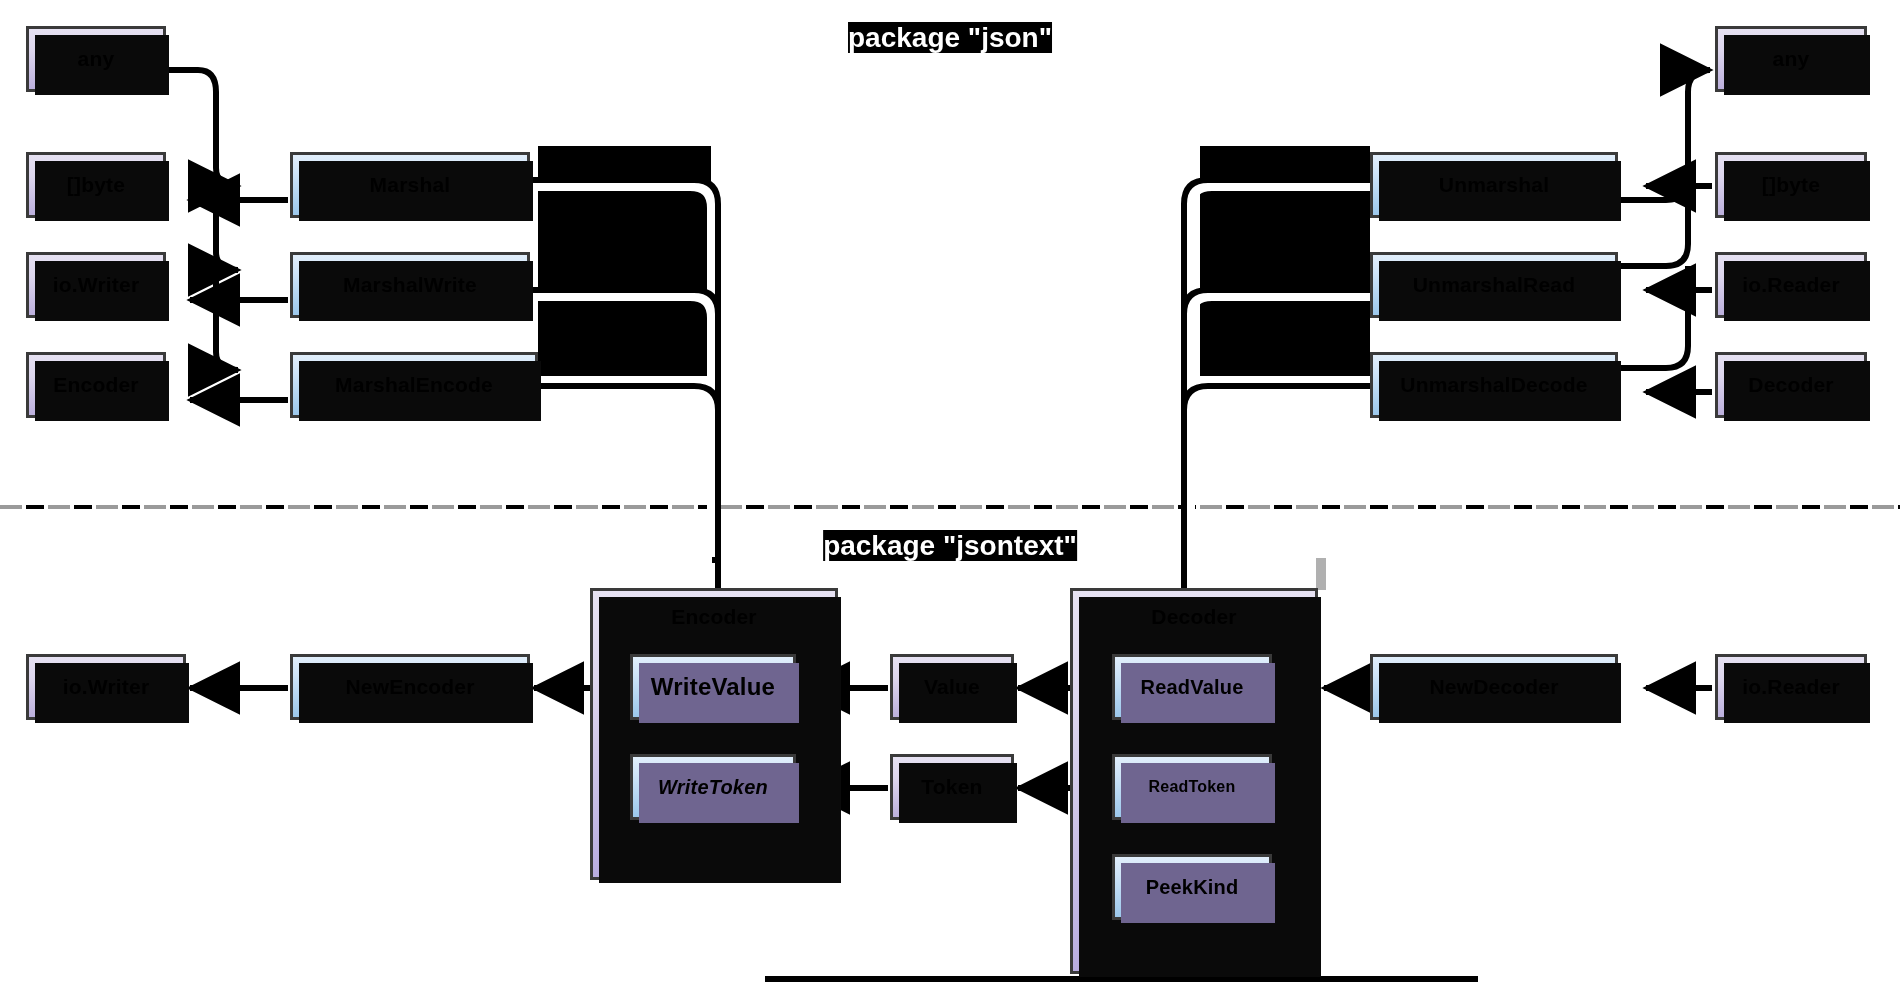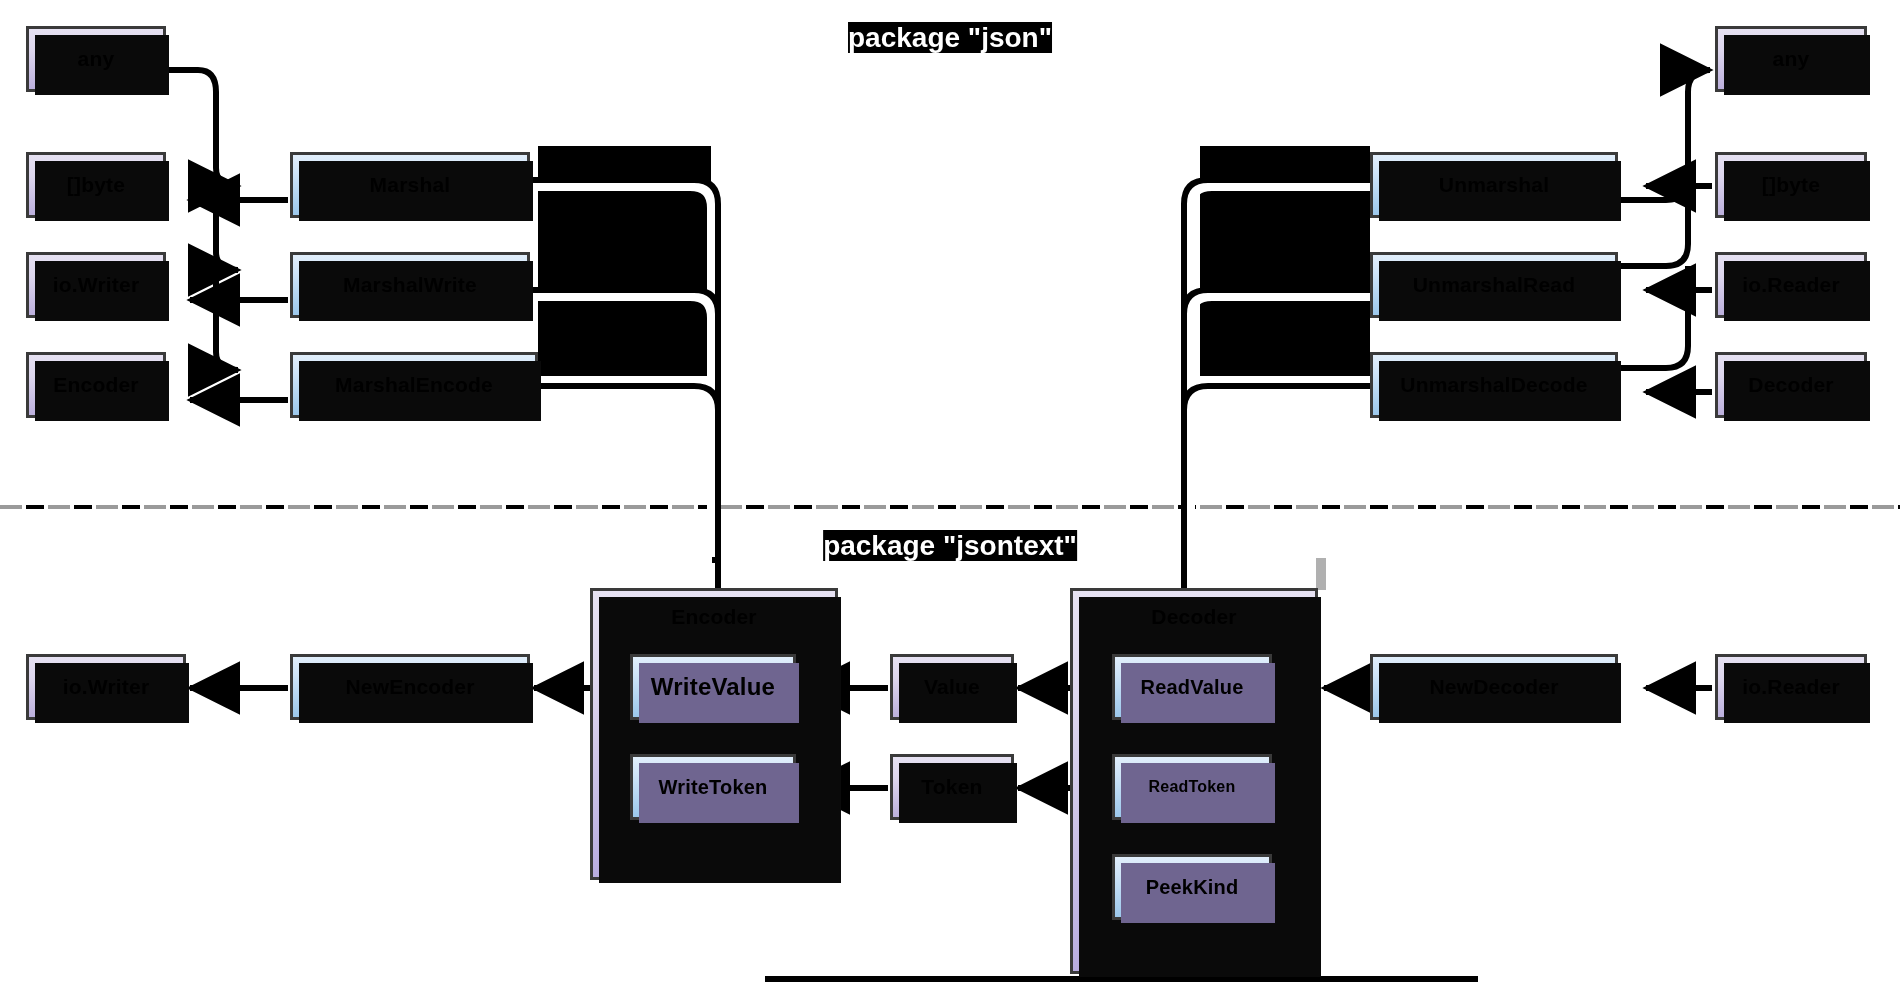--- a/index.html
+++ b/index.html
@@ -189,21 +189,21 @@
   <div class="node t-type" style="left:1715px;top:352px;width:152px;height:66px;font-size:21px;">
     <span class="lbl">Decoder</span>
     </div>
 
   <div class="node t-group" style="left:590px;top:588px;width:248px;height:292px;">
     <span class="glabel">Encoder</span>
   </div>
   <div class="node t-func inner" style="left:630px;top:654px;width:166px;height:66px;font-size:24px;z-index:7;">
     <span class="lbl">WriteValue</span>
     </div>
-  <div class="node t-func inner" style="left:630px;top:754px;width:166px;height:66px;font-size:20px;z-index:7;">
+  <div class="node t-func inner" style="left:630px;top:754px;width:166px;height:66px;font-size:20px;z-index:7;font-style:italic;">
     <span class="lbl">WriteToken</span>
     </div>
 
   <div class="node t-group" style="left:1070px;top:588px;width:248px;height:386px;">
     <span class="glabel">Decoder</span>
   </div>
   <div class="node t-func inner" style="left:1112px;top:654px;width:160px;height:66px;font-size:20px;z-index:7;">
     <span class="lbl">ReadValue</span>
     </div>
   <div class="node t-func inner" style="left:1112px;top:754px;width:160px;height:66px;font-size:16px;z-index:7;">

